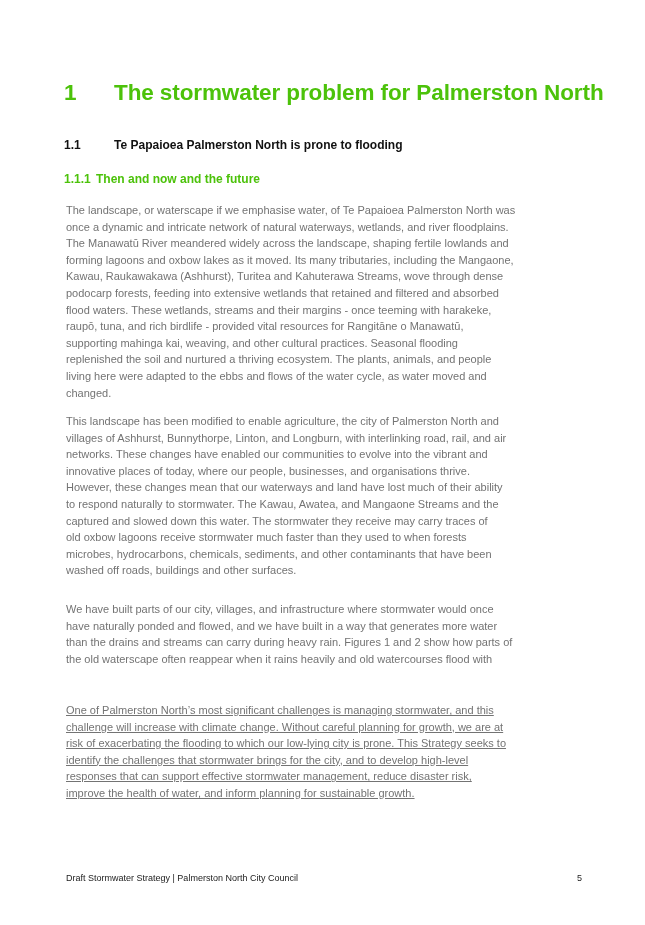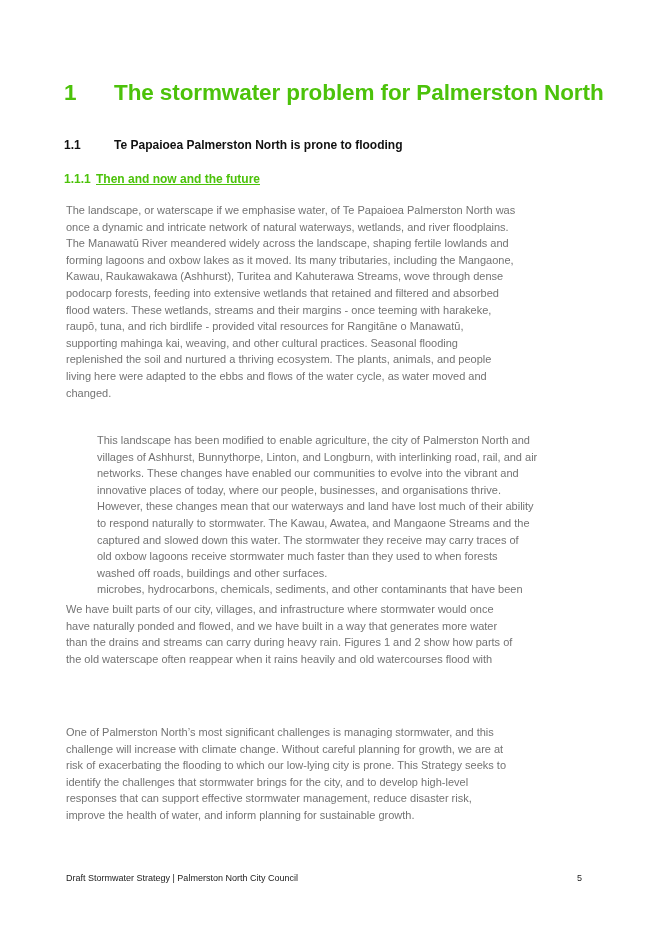--- a/index.html
+++ b/index.html
@@ -42,36 +42,35 @@
     }
     .h2 .num { display: inline-block; width: 50px; }
     .h3 {
       position: absolute;
       left: 64px;
       top: 172px;
       font-size: 12px;
       font-weight: bold;
       color: #4cc20a;
       white-space: nowrap;
-      text-decoration: underline;
     }
     .h3 .num { display: inline-block; width: 32px; }
     .body-text {
       position: absolute;
       left: 66px;
       width: 530px;
       font-size: 11px;
       line-height: 16.6px;
       color: #737373;
     }
     .body-text .line { display: block; white-space: nowrap; }
     #p1 { top: 202px; }
-    #p2 { top: 432px; margin-left: 31px; }
+    #p2 { top: 413px; }
     #p3 { top: 601px; }
-    #p4 { top: 724px; }
+    #p4 { top: 702px; text-decoration: underline; }
     .footer {
       position: absolute;
       left: 66px;
       top: 873px;
       width: 516px;
       font-size: 9px;
       color: #222222;
       display: flex;
       justify-content: space-between;
     }
@@ -109,22 +108,22 @@
     </div>
   <div class="body-text" id="p2">
       <span class="line">This landscape has been modified to enable agriculture, the city of Palmerston North and</span>
       <span class="line">villages of Ashhurst, Bunnythorpe, Linton, and Longburn, with interlinking road, rail, and air</span>
       <span class="line">networks. These changes have enabled our communities to evolve into the vibrant and</span>
       <span class="line">innovative places of today, where our people, businesses, and organisations thrive.</span>
       <span class="line">However, these changes mean that our waterways and land have lost much of their ability</span>
       <span class="line">to respond naturally to stormwater. The Kawau, Awatea, and Mangaone Streams and the</span>
       <span class="line">captured and slowed down this water. The stormwater they receive may carry traces of</span>
       <span class="line">old oxbow lagoons receive stormwater much faster than they used to when forests</span>
+      <span class="line">microbes, hydrocarbons, chemicals, sediments, and other contaminants that have been</span>
       <span class="line">washed off roads, buildings and other surfaces.</span>
-      <span class="line">microbes, hydrocarbons, chemicals, sediments, and other contaminants that have been</span>
     </div>
   <div class="body-text" id="p3">
       <span class="line">We have built parts of our city, villages, and infrastructure where stormwater would once</span>
       <span class="line">have naturally ponded and flowed, and we have built in a way that generates more water</span>
       <span class="line">than the drains and streams can carry during heavy rain. Figures 1 and 2 show how parts of</span>
       <span class="line">the old waterscape often reappear when it rains heavily and old watercourses flood with</span>
     </div>
   <div class="body-text" id="p4">
       <span class="line">One of Palmerston North’s most significant challenges is managing stormwater, and this</span>
       <span class="line">challenge will increase with climate change. Without careful planning for growth, we are at</span>

